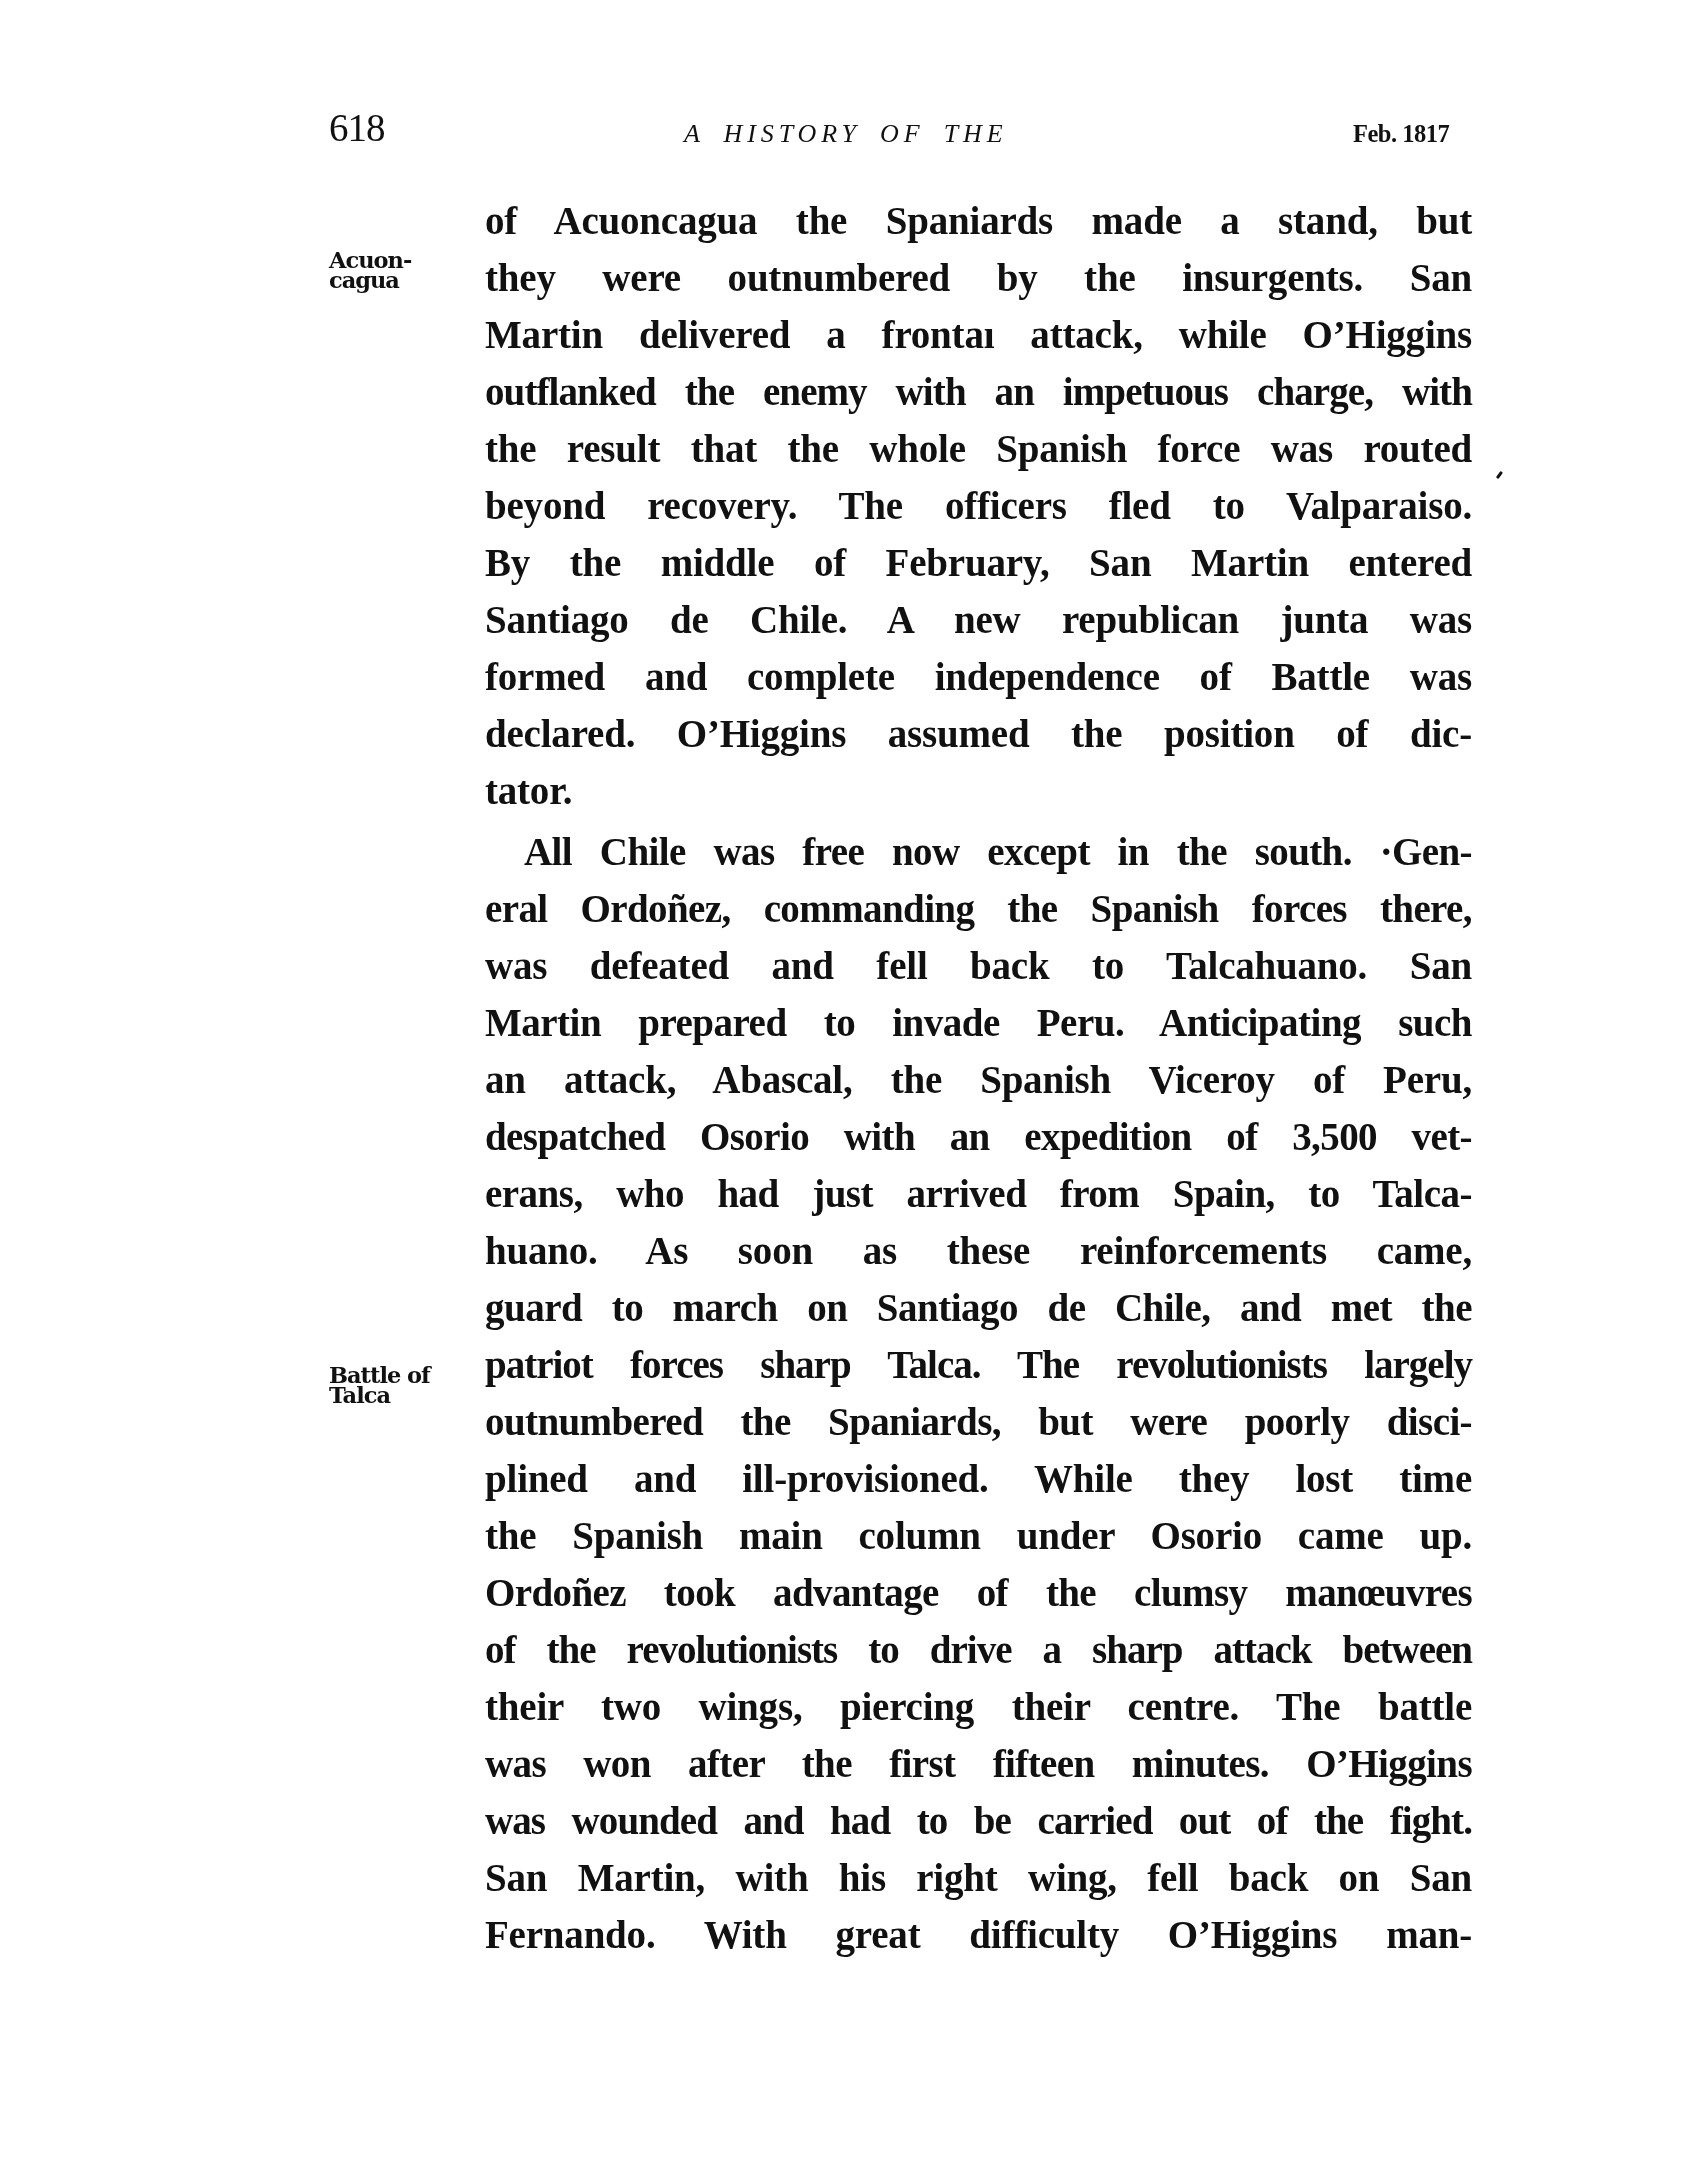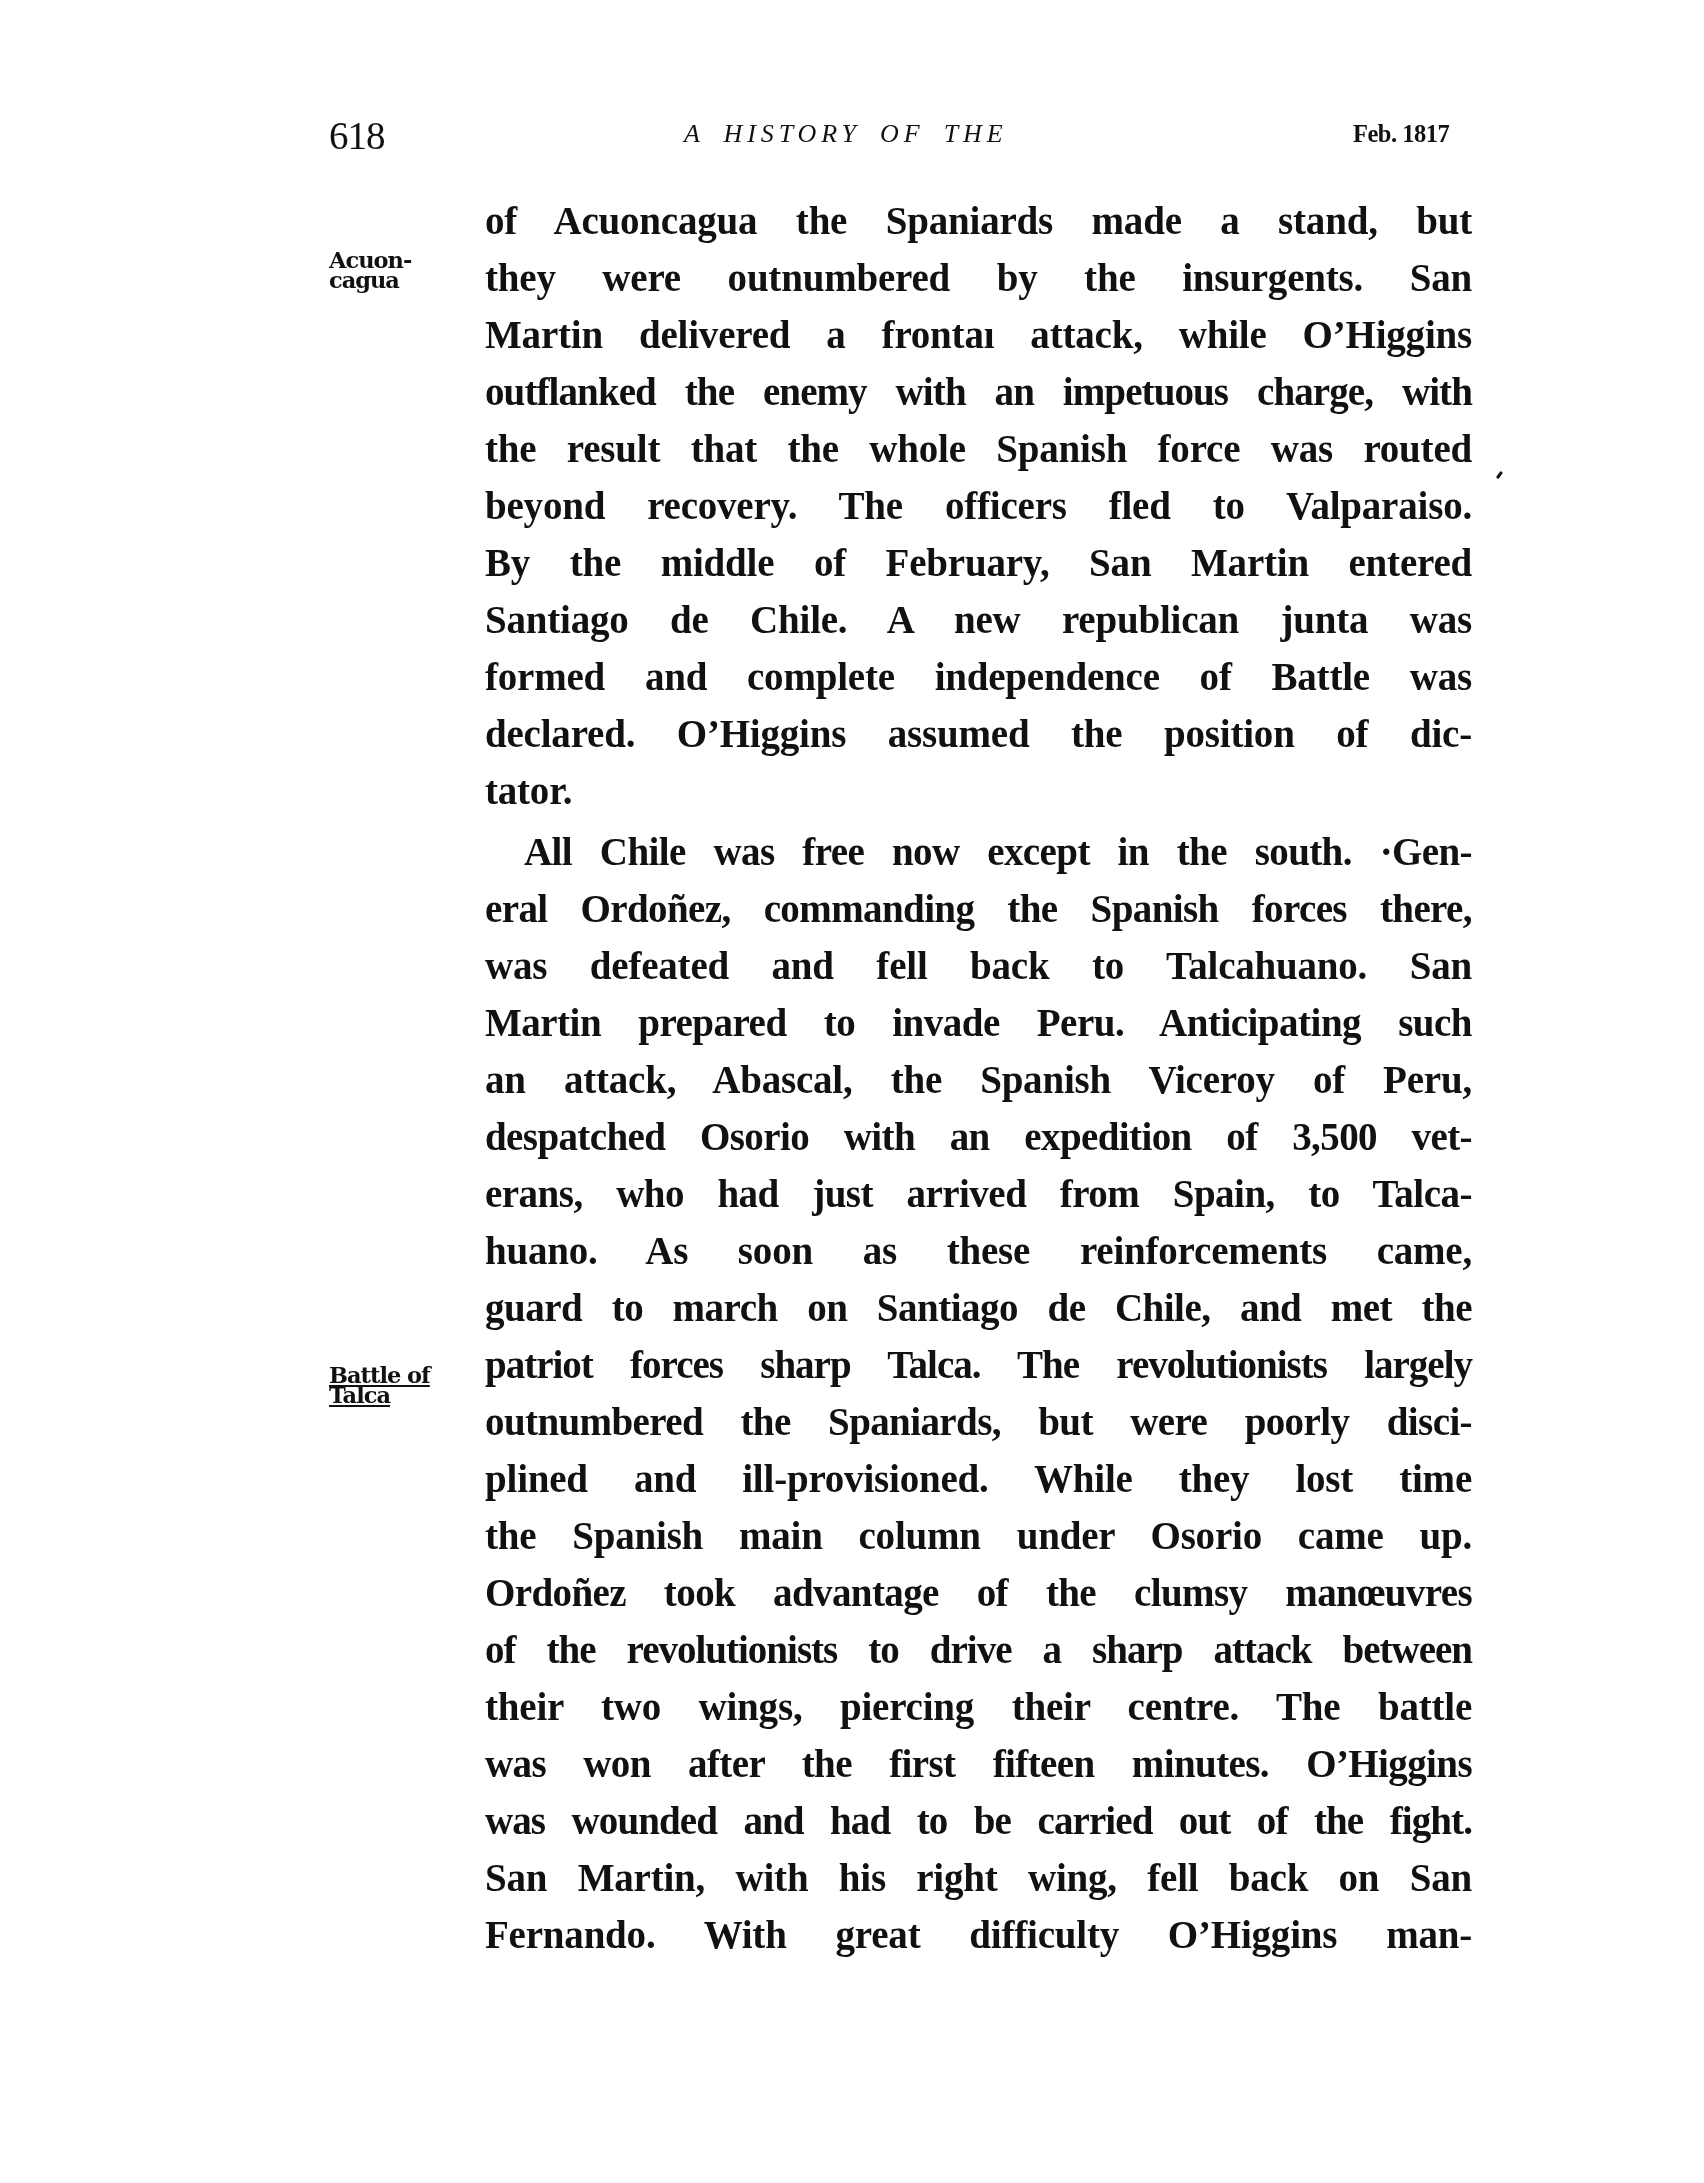--- a/index.html
+++ b/index.html
@@ -11,21 +11,21 @@
       width: 1704px;
       height: 2184px;
       position: relative;
       overflow: hidden;
       color: #111111;
       font-family: "Liberation Serif", "DejaVu Serif", serif;
     }
     .page-number {
       position: absolute;
       left: 329px;
-      top: 114px;
+      top: 106px;
       font-size: 39px;
       line-height: 43px;
       letter-spacing: -1px;
     }
     .running-title {
       position: absolute;
       left: 684px;
       top: 116px;
       font-size: 26px;
       line-height: 35px;
@@ -87,21 +87,21 @@
 <body>
 
 <div class="page-number">618</div>
 <div class="running-title">A HISTORY OF THE</div>
 <div class="running-date">Feb. 1817</div>
 
 <div class="side-note" style="top:251px;">
   <span>Acuon-</span>
   <span>cagua</span>
 </div>
-<div class="side-note" style="top:1366px;text-decoration:underline;">
+<div class="side-note" style="top:1366px;">
   <span>Battle of</span>
   <span>Talca</span>
 </div>
 
 <div class="speck"></div>
 
 <div class="body-text" style="top:201px;">
   <div class="para">
     <div class="line">of Acuoncagua the Spaniards made a stand, but</div>
     <div class="line">they were outnumbered by the insurgents.  San</div>

